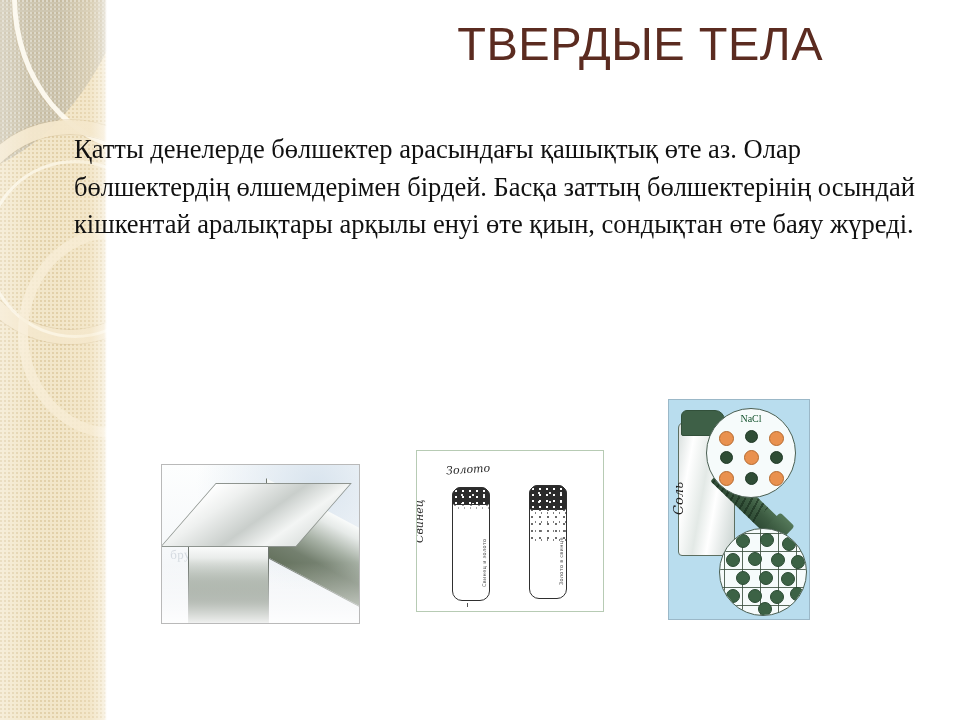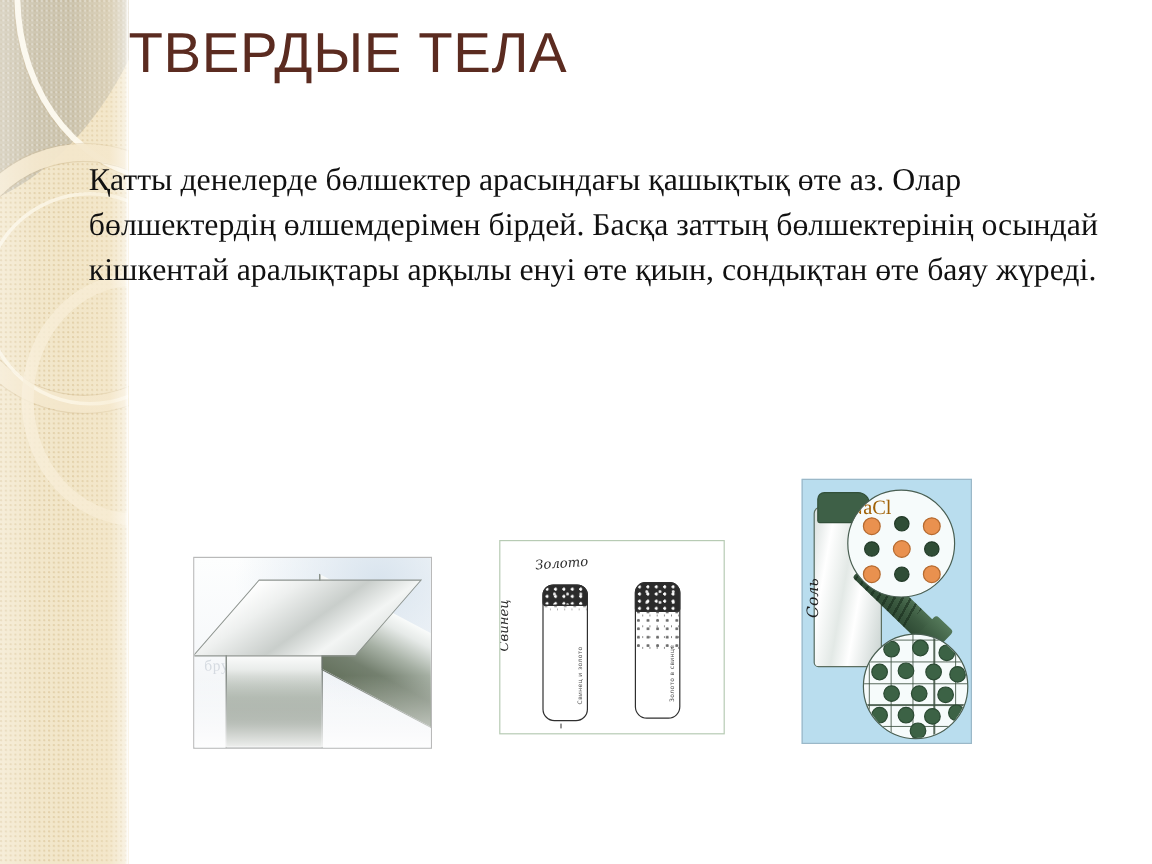--- a/index.html
+++ b/index.html
@@ -117,21 +117,21 @@
     border-width: 10px;
     border-color: rgba(247,238,215,0.80);
   }
 
   
   #title {
     position: absolute;
     left: 107px;
     top: 16px;
     width: 716px;
-    text-align: left;
+    text-align: right;
     color: #5B2B20;
     font-size: 47px;
     line-height: 56px;
     letter-spacing: 0.5px;
     font-weight: normal;
     font-family: "Liberation Sans", "DejaVu Sans", sans-serif;
     white-space: nowrap;
   }
 
   
@@ -384,23 +384,23 @@
     border: 1.4px solid #4a5f52;
     overflow: hidden;
   }
   #figure-crystal .lattice-nacl { left: 37px; top: 8px; width: 88px; height: 88px; }
   #figure-crystal .lattice-metal { left: 50px; top: 128px; width: 86px; height: 86px; }
   #figure-crystal .nacl-label {
     position: absolute;
     left: 0;
     top: 4px;
     width: 88px;
-    text-align: left;
-    color: #a16207;
-    font-size: 17px;
+    text-align: center;
+    color: #14532d;
+    font-size: 10px;
     font-family: "Liberation Serif", "DejaVu Serif", serif;
   }
   #figure-crystal .atom {
     position: absolute;
     border-radius: 50%;
   }
   #figure-crystal .atom-na { background: #e9914f; border: 1px solid #b56a2f; }
   #figure-crystal .atom-cl { background: #2f4d36; border: 1px solid #223a28; }
   #figure-crystal .atom-metal { background: #3c6245; border: 1px solid #2b4a33; }
   #figure-crystal .grid-lines {

